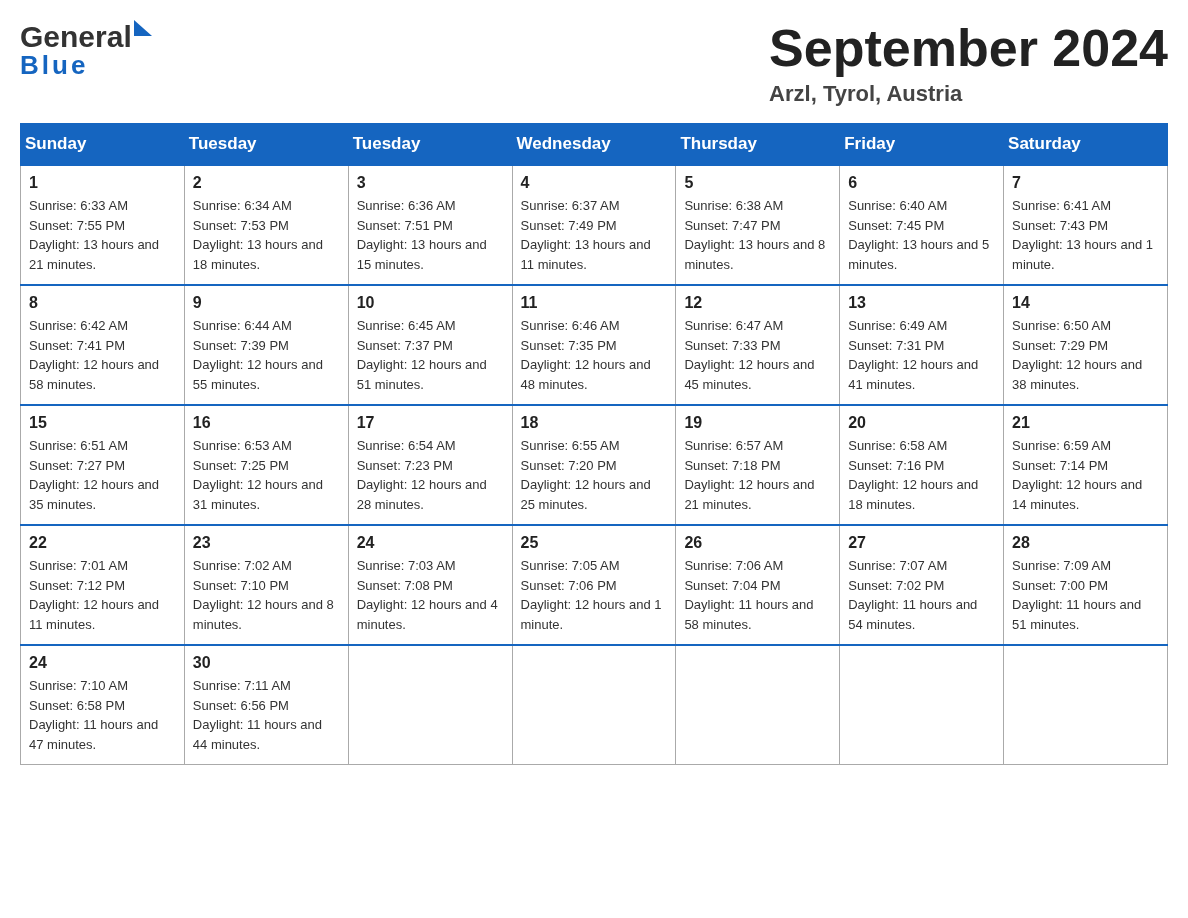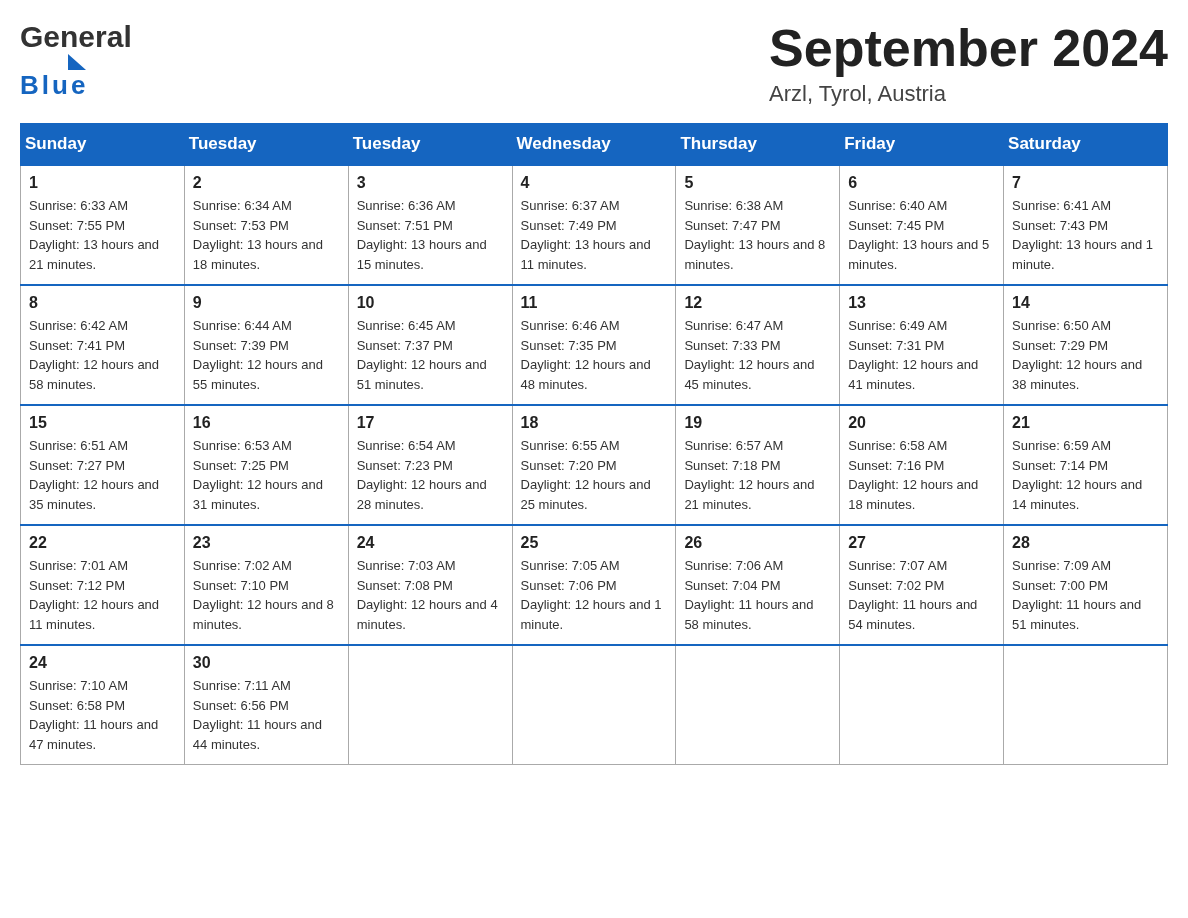--- a/index.html
+++ b/index.html
@@ -27,20 +27,21 @@
     .month-title {
       font-size: 52px;
       font-weight: bold;
       color: #222;
       line-height: 1.1;
     }
     .location {
       font-size: 22px;
       color: #444;
       margin-top: 4px;
+      font-weight: bold;
     }
     .calendar {
       width: 100%;
       border-collapse: collapse;
       table-layout: fixed;
     }
     .calendar th {
       background: #1565C0;
       color: #fff;
       padding: 10px 4px;
@@ -72,22 +73,20 @@
     .day-info {
       font-size: 13px;
       color: #333;
       line-height: 1.5;
     }
     .logo-main {
       font-size: 30px;
       font-weight: bold;
       color: #333;
       display: flex;
-      align-items: center;
-      flex-direction: column;
     }
     .logo-main .arrow {
       display: inline-block;
       width: 0;
       height: 0;
       border-style: solid;
       border-width: 16px 0 0 18px;
       border-color: transparent transparent transparent #1565C0;
       margin-left: 2px;
       vertical-align: middle;

